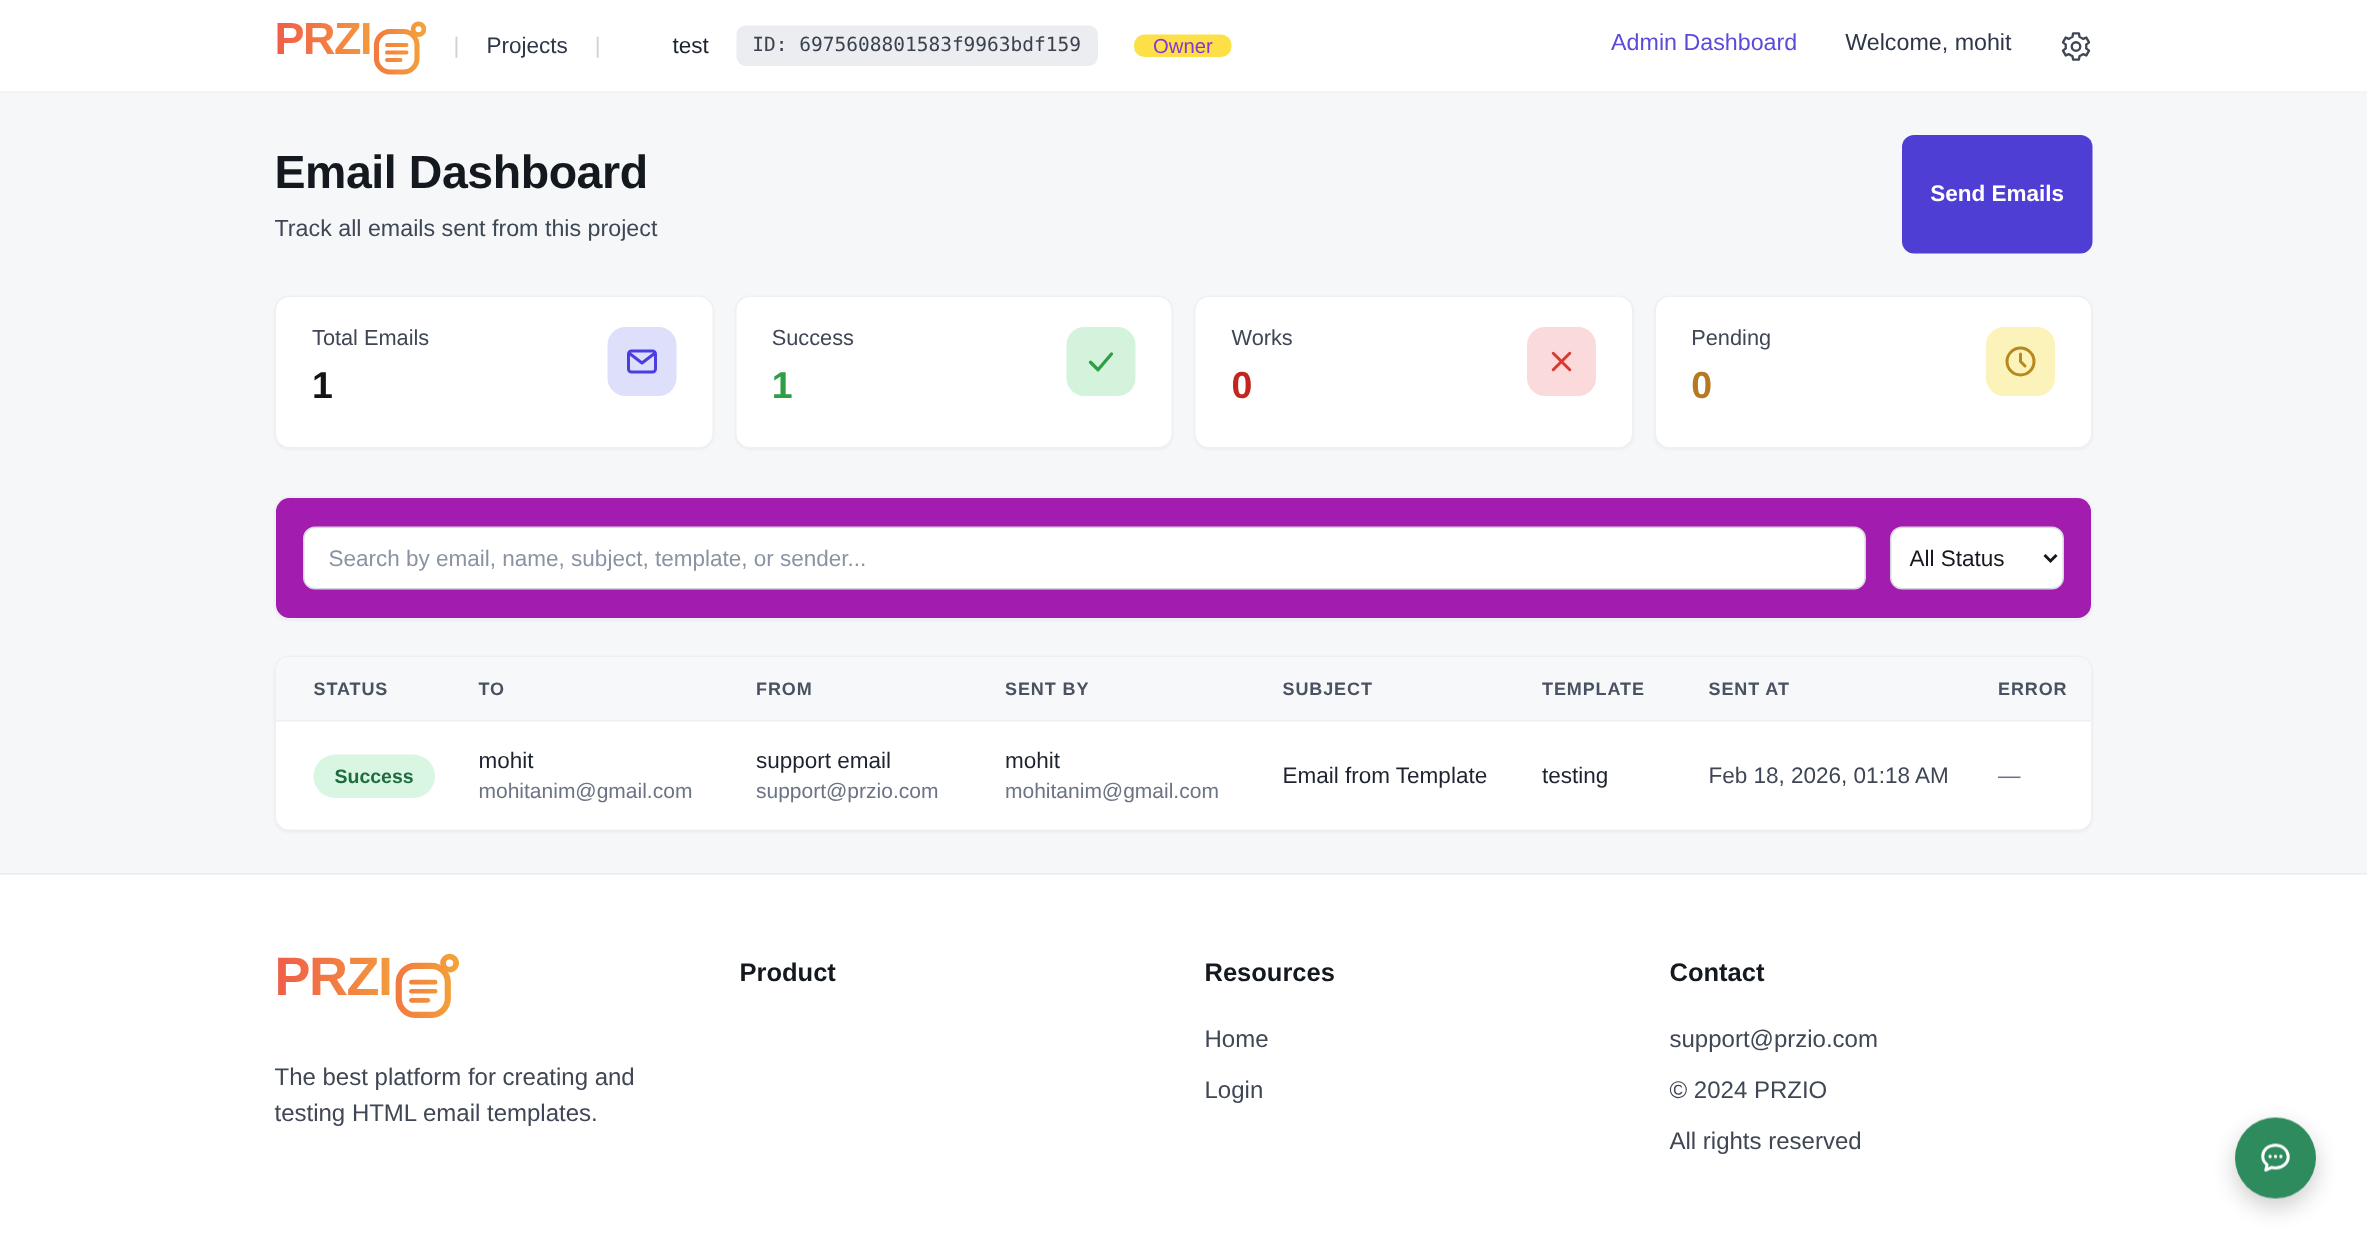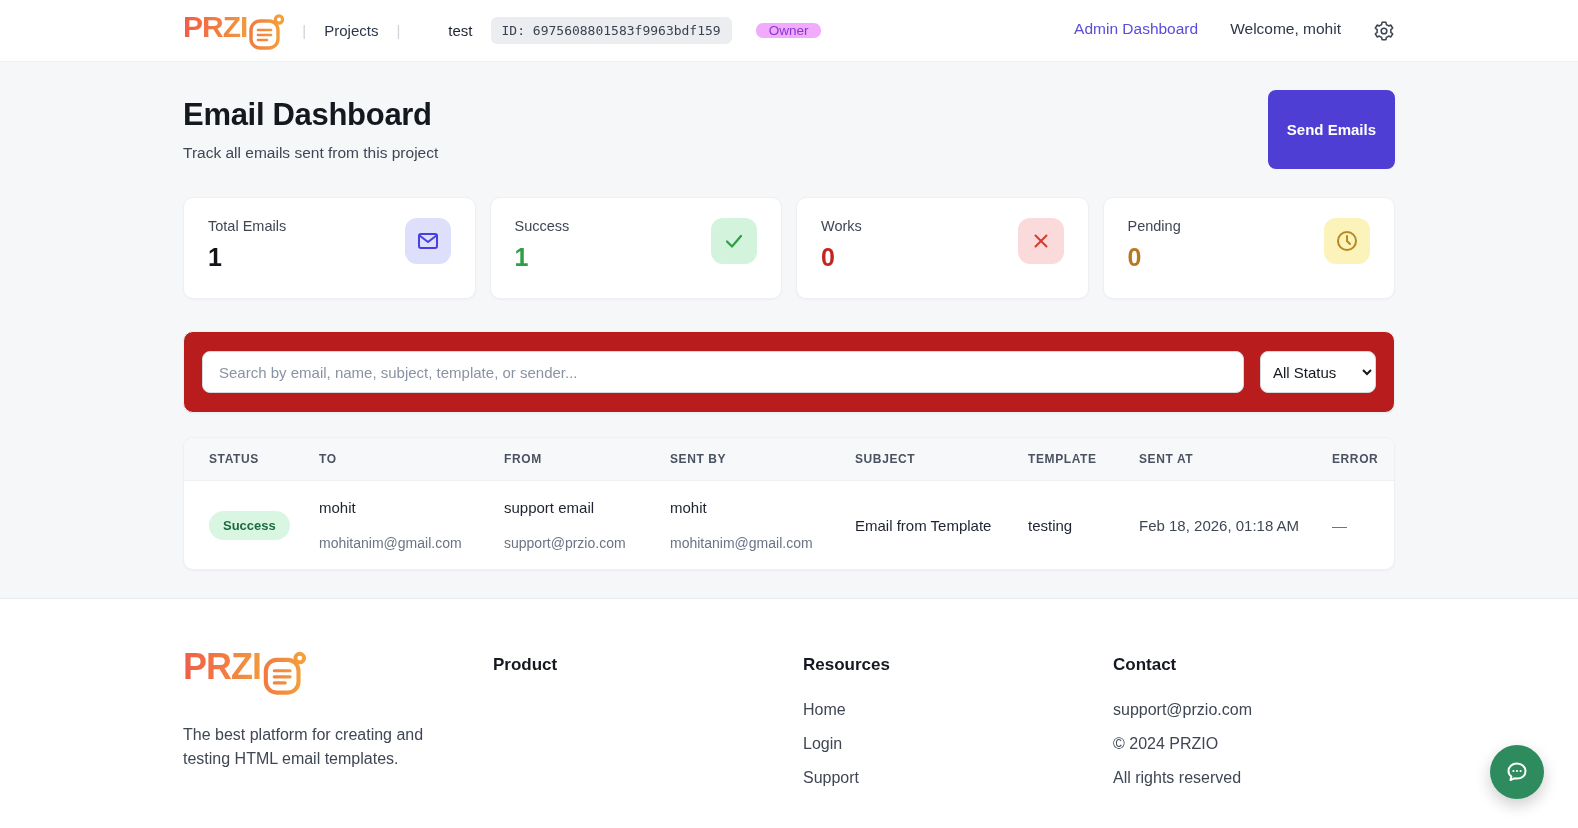--- a/index.html
+++ b/index.html
@@ -24,21 +24,21 @@
   .logo-icon svg { display: block; }
   .pipe { color: #ccd2db; font-size: 15px; }
   .nav-link { font-size: 15px; color: #2d3748; cursor: pointer; }
   .project-name { font-size: 15px; color: #1d2430; margin-left: 30px; }
   .id-badge {
     font-family: "DejaVu Sans Mono", "Liberation Mono", monospace;
     font-size: 13px; color: #3a4250; background: #ecedf1;
     padding: 6px 11px; border-radius: 6px;
   }
   .owner-badge {
-    font-size: 13.5px; color: #8b35d4; background: #f0abfc;
+    font-size: 13.5px; color: #8b35d4; background: #fde047;
     padding: 0 13px; border-radius: 7px; margin-left: 6px;
   }
   .topbar-right { display: flex; gap: 32px; }
   .admin-link { color: #5a4bdb; font-size: 15.5px; cursor: pointer; }
   .welcome { color: #2d3748; font-size: 15.5px; }
   .gear { cursor: pointer; display: flex; }
 
   
   .main { background: #f6f7f9; padding: 28px 0 28px; }
   .page-head { display: flex; align-items: center; justify-content: space-between; }
@@ -64,21 +64,21 @@
   .v-red    { color: #c2261f; }
   .v-amber  { color: #b7791f; }
   .stat-icon { width: 46px; height: 46px; border-radius: 12px; display: flex; align-items: center; justify-content: center; }
   .bg-indigo { background: #dddffb; }
   .bg-green  { background: #d3f3dd; }
   .bg-red    { background: #fbdadb; }
   .bg-yellow { background: #fbf3ba; }
 
   
   .filter-card {
-    margin-top: 32px; background: #b91c1c; border: 1px solid #eef0f3; border-radius: 10px;
+    margin-top: 32px; background: #a21caf; border: 1px solid #eef0f3; border-radius: 10px;
     padding: 19px 18px; display: flex; gap: 16px; align-items: flex-end;
     box-shadow: 0 1px 2px rgba(16,24,40,0.04);
   }
   .search-input {
     flex: 1; height: 42px; border: 1px solid #d4d9e0; border-radius: 8px;
     padding: 0 16px; font-size: 15px; color: #1d2430; outline: none;
     font-family: "Liberation Sans", sans-serif;
   }
   .search-input::placeholder { color: #8a93a3; }
   .status-select {
@@ -103,21 +103,21 @@
   th.c4, td.c4 { width: 185px; }
   th.c5, td.c5 { width: 173px; }
   th.c6, td.c6 { width: 111px; }
   th.c7, td.c7 { width: 193px; }
   th.c8, td.c8 { width: 62px; }
   tbody td { border-top: 1px solid #eef0f3; padding: 18px 8px 18px 0; vertical-align: middle; font-size: 15px; color: #1d2430; }
   .pill {
     display: inline-block; background: #d8f6e1; color: #1e6b40;
     font-size: 13px; font-weight: 600; padding: 7px 14px; border-radius: 999px;
   }
-  .cell-secondary { color: #6b7484; font-size: 14px; margin-top: 19px; }
+  .cell-secondary { color: #6b7484; font-size: 14px; margin-top: 3px; }
   .sent-at { color: #3f4754; }
   .err-dash { color: #6b7484; }
 
   
   .footer { background: #fff; border-top: 1px solid #e8eaee; padding: 50px 0 40px; }
   .footer-grid { display: grid; grid-template-columns: 310px 310px 310px 282px; }
   .footer .logo-text { font-size: 36px; }
   .tagline { margin-top: 28px; font-size: 16px; line-height: 1.5; color: #3f4754; max-width: 280px; }
   .fcol-heading { font-size: 17px; font-weight: 700; color: #14181f; margin: 6px 0 26px; }
   .fcol li, .fcol .fline { list-style: none; font-size: 16px; color: #3f4754; margin-bottom: 16px; }
@@ -309,21 +309,20 @@
 
     <div class="fcol">
       <div class="fcol-heading">Product</div>
     </div>
 
     <div class="fcol">
       <div class="fcol-heading">Resources</div>
       <ul>
         <li class="flink">Home</li>
         <li class="flink">Login</li>
-        <li class="flink">Support</li>
       </ul>
     </div>
 
     <div class="fcol">
       <div class="fcol-heading">Contact</div>
       <div class="fline">support@przio.com</div>
       <div class="fline">© 2024 PRZIO</div>
       <div class="fline">All rights reserved</div>
     </div>
   </div>

